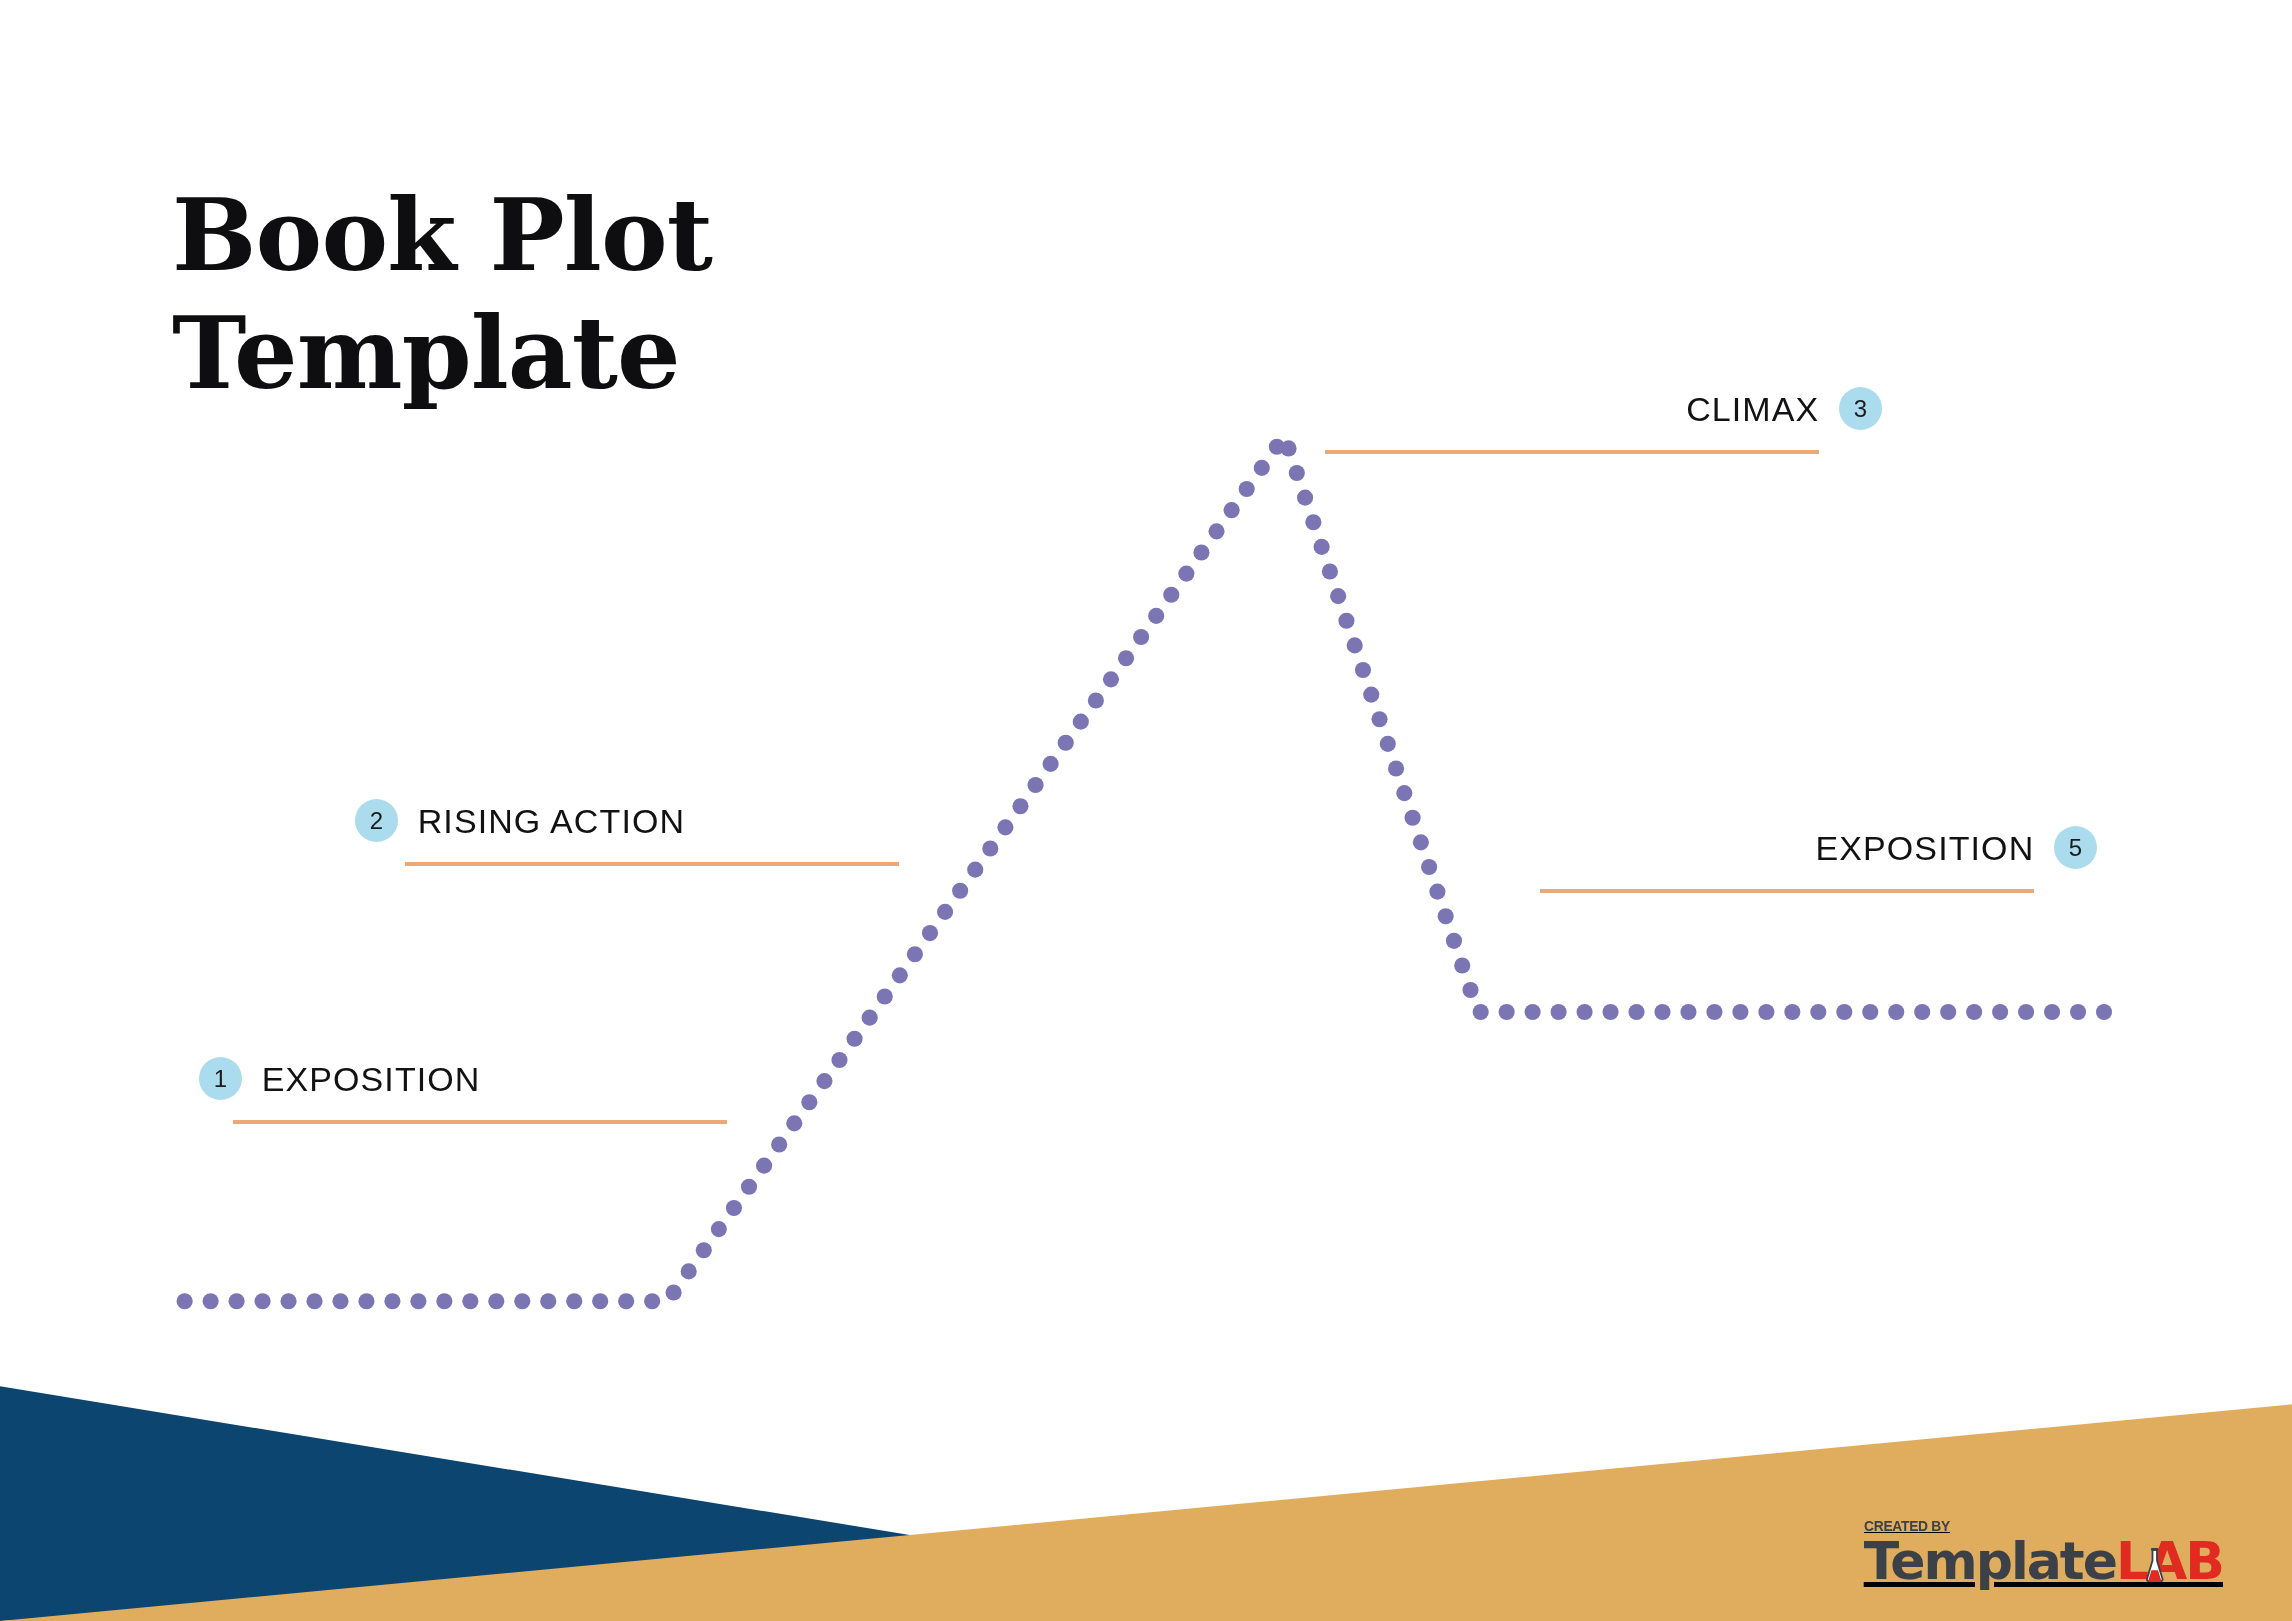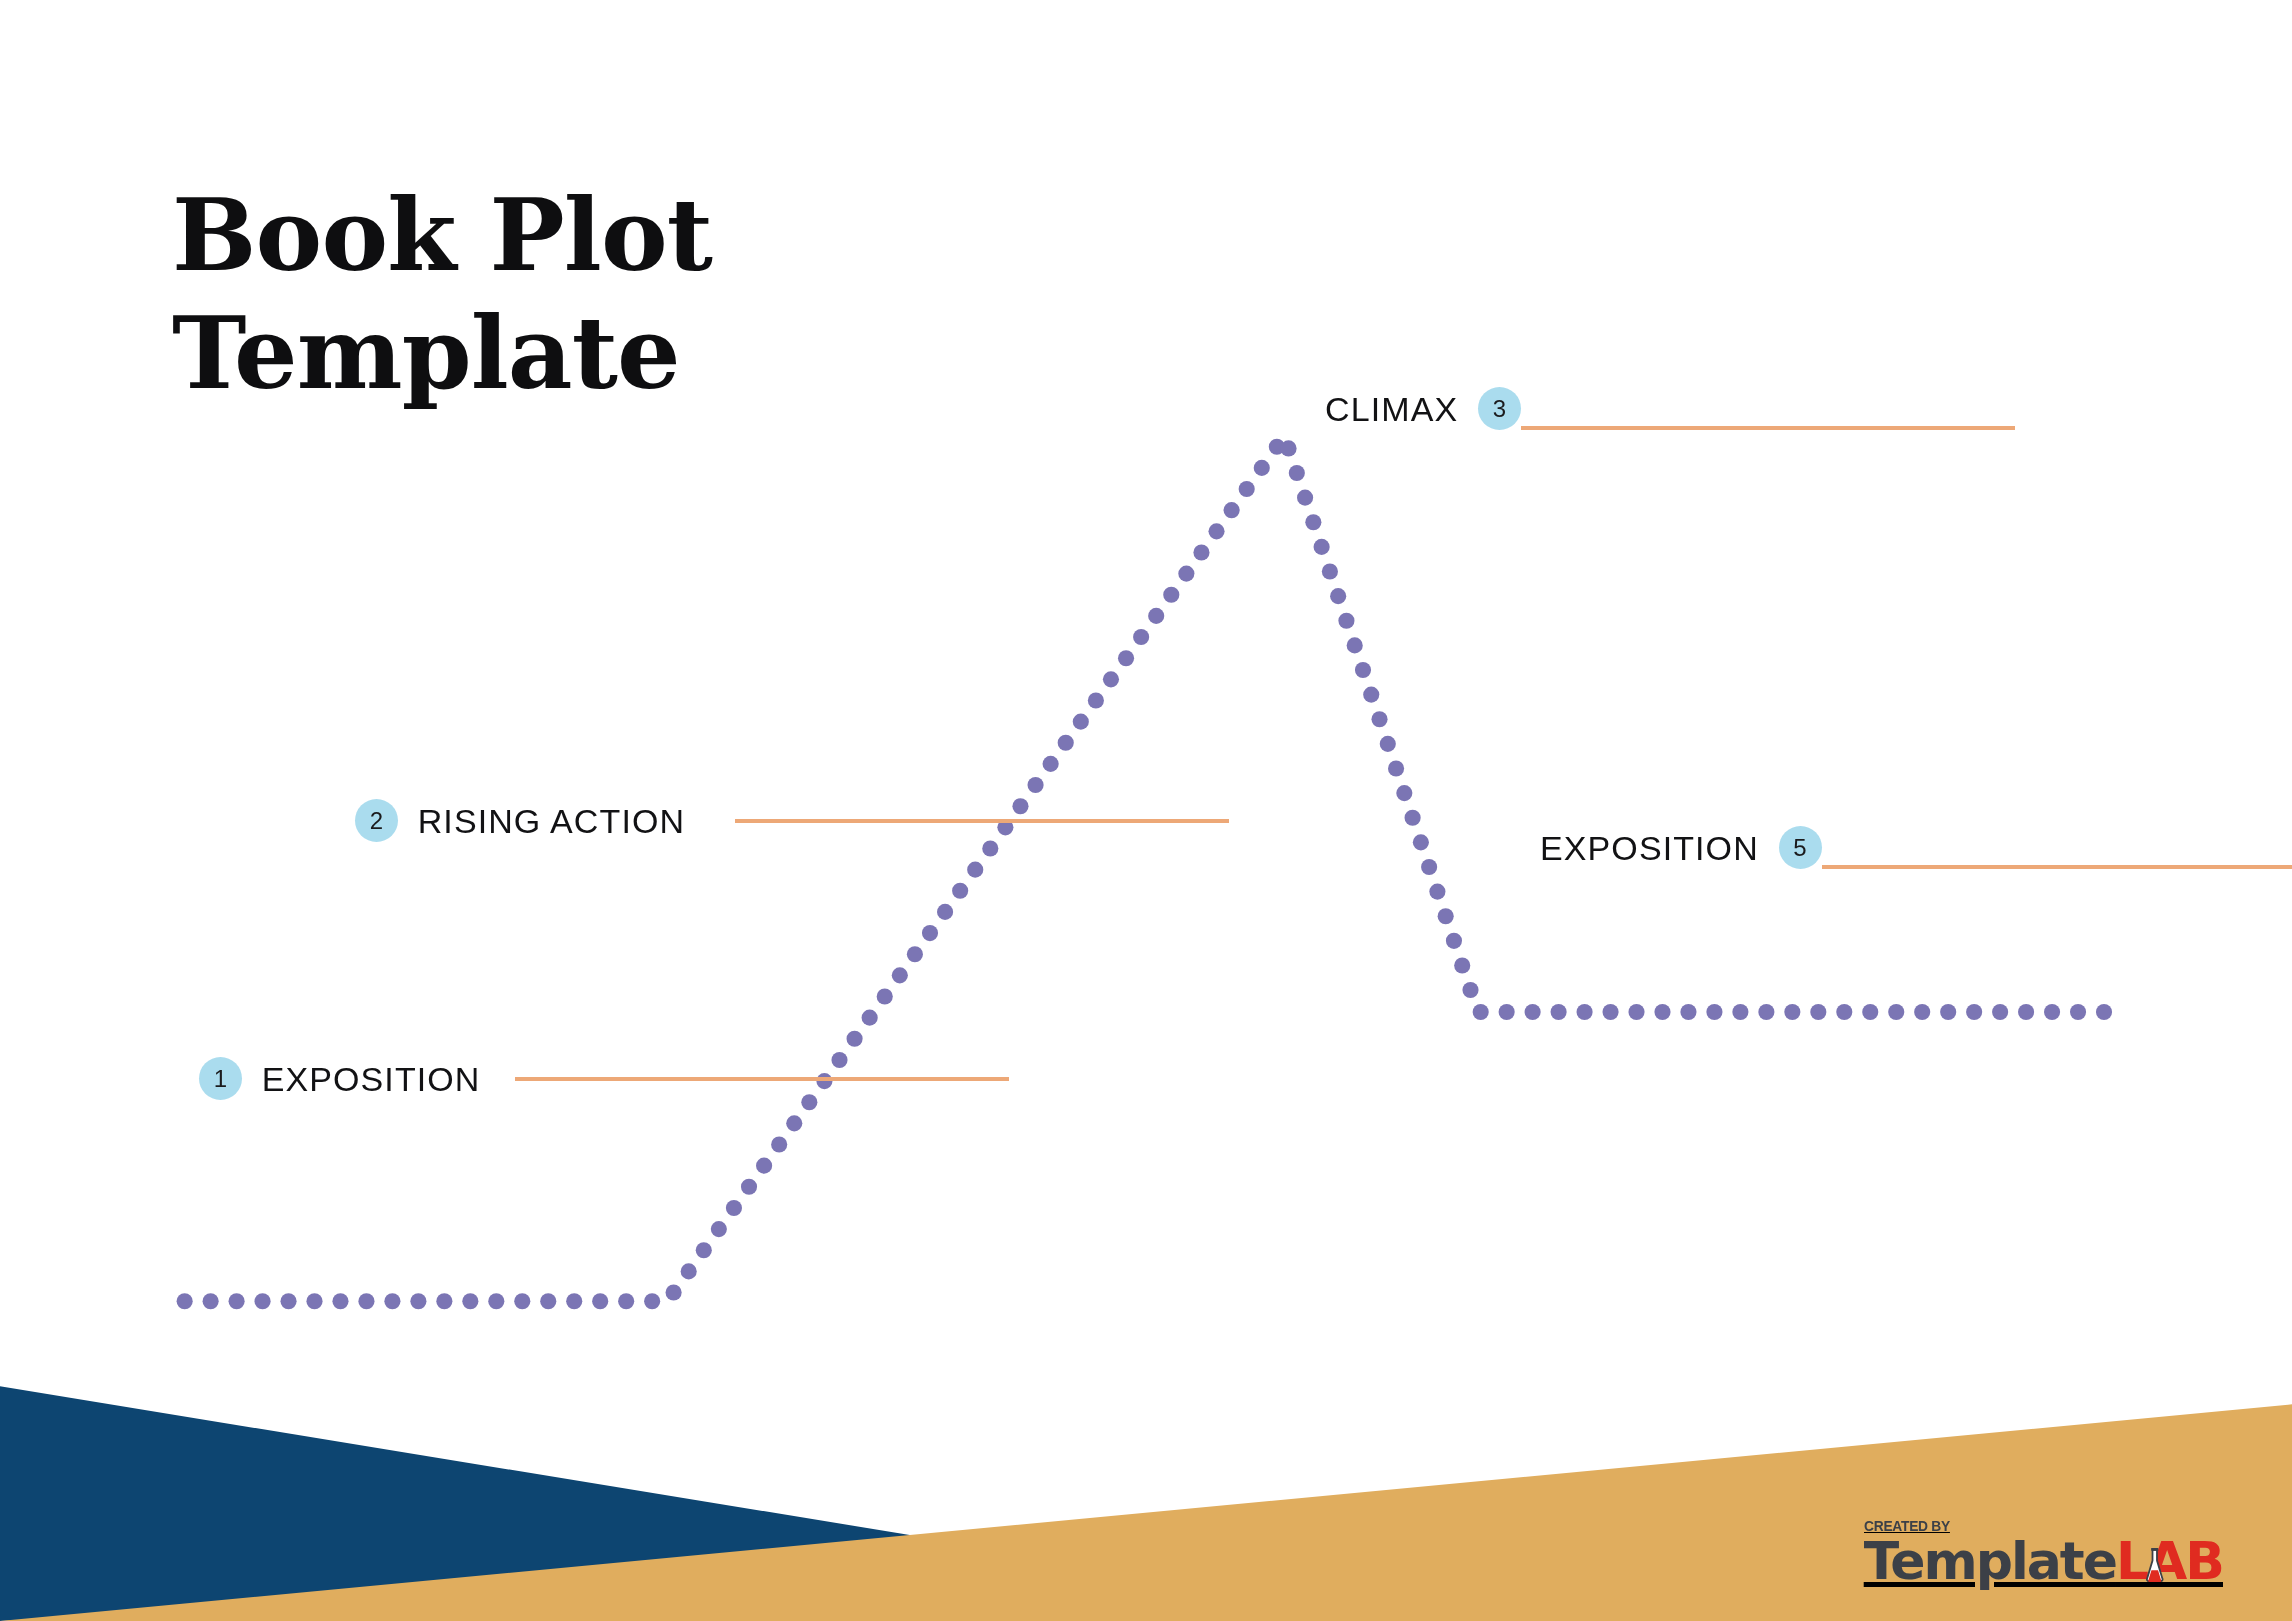--- a/index.html
+++ b/index.html
@@ -46,21 +46,21 @@
 
   
   .stage {
     position: absolute;
     display: flex;
     align-items: center;
     white-space: nowrap;
   }
   .stage-inner {
     display: flex;
-    flex-direction: row;
+    flex-direction: column;
   }
   .stage-row {
     display: flex;
     align-items: center;
     gap: 19.7px;
   }
   .stage-label {
     font-family: "Liberation Sans", sans-serif;
     font-size: 34px;
     font-weight: 400;

